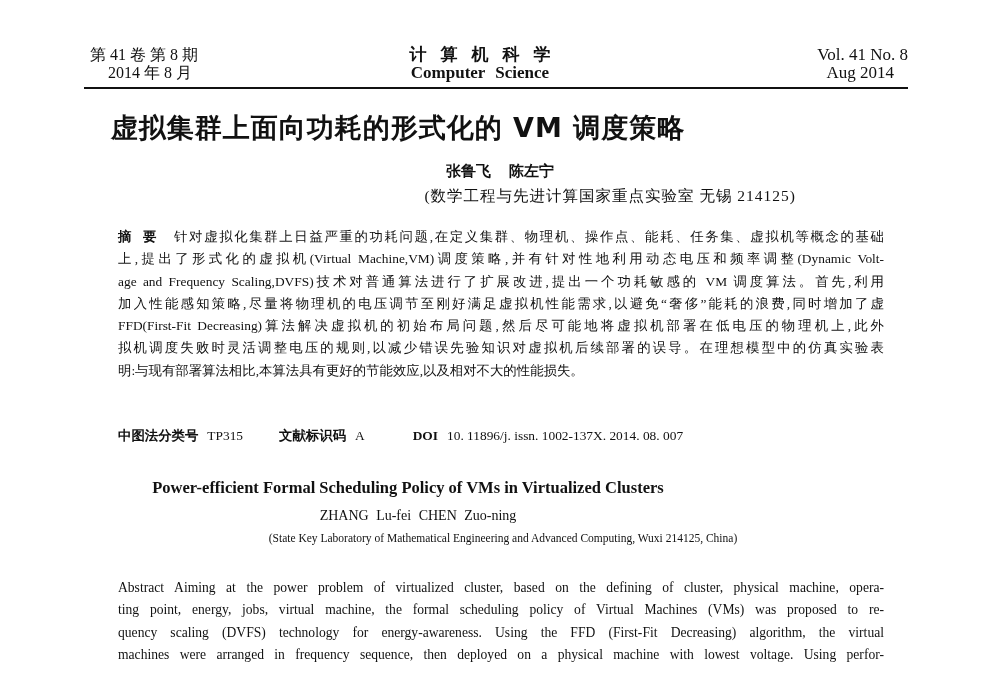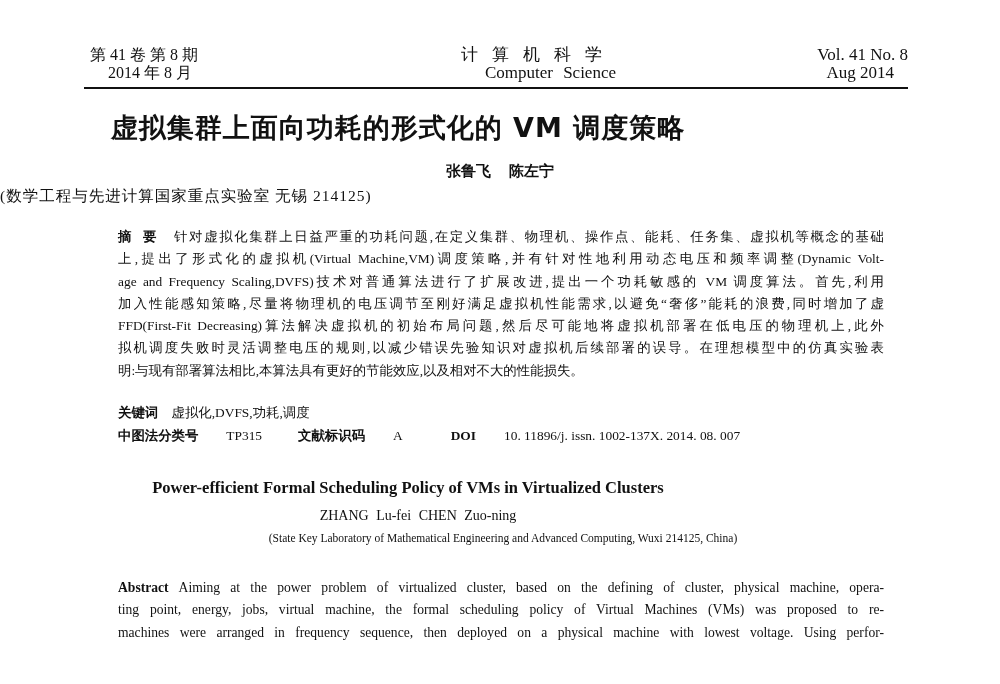--- a/index.html
+++ b/index.html
@@ -5,60 +5,60 @@
   html, body { margin: 0; padding: 0; background: #ffffff; }
   body {
     width: 1000px; height: 684px; overflow: hidden; position: relative;
     font-family: "Liberation Serif", "DejaVu Serif", serif; color: #111;
   }
   .page { position: absolute; left: 0; top: 0; width: 1000px; height: 684px; }
 
   
   .hdr-left { position: absolute; left: 90px; top: 46px; font-size: 16px; line-height: 18px; }
   .hdr-left .l2 { padding-left: 18px; }
-  .hdr-center { position: absolute; left: 376px; width: 240px; top: 46px; text-align: right; line-height: 18px; }
+  .hdr-center { position: absolute; left: 360px; width: 240px; top: 46px; text-align: center; line-height: 18px; font-weight: bold; }
   .hdr-center .cn { font-size: 17px; letter-spacing: 14px; padding-left: 14px; }
   .hdr-center .en { font-size: 17px; word-spacing: 6px; }
   .hdr-right { position: absolute; right: 92px; top: 46px; text-align: right; font-size: 17px; line-height: 18px; }
   .hdr-right .l2 { padding-right: 14px; }
   .hdr-rule { position: absolute; left: 84px; width: 824px; top: 87px; height: 2px; background: #111; }
 
   
   .cn-title { position: absolute; left: 0; width: 796px; top: 110px; text-align: center;
     font-family: "DejaVu Sans", sans-serif; font-weight: bold; font-size: 27px; letter-spacing: 1px; }
   .cn-authors { position: absolute; left: 0; width: 1000px; top: 162px; text-align: center;
     font-family: Liberation Sans, sans-serif; font-weight: bold; font-size: 15px; word-spacing: 14px; }
-  .cn-affil { position: absolute; left: 0; width: 796px; top: 186px; text-align: left;
+  .cn-affil { position: absolute; left: 0; width: 796px; top: 186px; text-align: right;
     font-size: 15.5px; letter-spacing: 1px; }
 
   
   .cn-abstract { position: absolute; left: 118px; width: 766px; top: 226px;
     font-size: 13.4px; line-height: 22.3px; text-align: justify; }
   .cn-abstract .line { display: block; white-space: nowrap; text-align-last: justify; text-align: justify; }
   .cn-abstract .line.last { text-align-last: left; }
   .lbl { font-family: "DejaVu Sans", sans-serif; font-weight: bold; }
   .lbl-abs { letter-spacing: 10px; margin-right: 6px; margin-top: 35px; }
   .meta-row { position: absolute; left: 118px; font-size: 13.4px; white-space: nowrap; }
   .meta-kw { top: 404px; }
   .meta-cls { top: 427px; }
   .meta-cls .gap1 { display: inline-block; width: 36px; }
   .meta-cls .gap2 { display: inline-block; width: 48px; }
-  .meta-cls .val { margin-left: 28px; }
+  .meta-cls .val { margin-left: 9px; }
 
   
   .en-title { position: absolute; left: 0; width: 816px; top: 478px; text-align: center;
     font-weight: bold; font-size: 16.5px; }
   .en-authors { position: absolute; left: 0; width: 836px; top: 508px; text-align: center;
     font-size: 14px; word-spacing: 4px; }
   .en-affil { position: absolute; left: 3px; width: 1000px; top: 532px; text-align: center;
     font-size: 11.5px; }
   .en-abstract { position: absolute; left: 118px; width: 766px; top: 577px;
     font-size: 13.6px; line-height: 22.3px; }
   .en-abstract .line { display: block; white-space: nowrap; text-align: justify; text-align-last: justify; }
-  .en-abstract .lbl-en { font-weight: bold; margin-right: 10px; }
+  .en-abstract .lbl-en { font-weight: normal; margin-right: 10px; }
 </style>
 </head>
 <body>
 
 <div class="page">
 
   <div class="hdr-left">
     <div>第 41 卷   第 8 期</div>
     <div class="l2">2014 年 8 月</div>
   </div>
@@ -79,32 +79,29 @@
   <div class="cn-abstract">
     <span class="line"><span class="lbl lbl-abs">摘要</span><span>针对虚拟化集群上日益严重的功耗问题,在定义集群、物理机、操作点、能耗、任务集、虚拟机等概念的基础</span></span>
     <span class="line">上,提出了形式化的虚拟机(Virtual Machine,VM)调度策略,并有针对性地利用动态电压和频率调整(Dynamic Volt-</span>
     <span class="line">age and Frequency Scaling,DVFS)技术对普通算法进行了扩展改进,提出一个功耗敏感的 VM 调度算法。首先,利用</span>
     <span class="line">加入性能感知策略,尽量将物理机的电压调节至刚好满足虚拟机性能需求,以避免“奢侈”能耗的浪费,同时增加了虚</span>
     <span class="line">FFD(First-Fit Decreasing)算法解决虚拟机的初始布局问题,然后尽可能地将虚拟机部署在低电压的物理机上,此外</span>
     <span class="line">拟机调度失败时灵活调整电压的规则,以减少错误先验知识对虚拟机后续部署的误导。在理想模型中的仿真实验表</span>
     <span class="line last">明:与现有部署算法相比,本算法具有更好的节能效应,以及相对不大的性能损失。</span>
   </div>
 
-  <div class="meta-row meta-kw">
-    <span class="lbl">关键词</span>
-    <span class="val" style="margin-left:10px">虚拟化,DVFS,功耗,调度</span>
-  </div>
 
   <div class="meta-row meta-cls">
     <span class="lbl">中图法分类号</span><span class="val">TP315</span><span class="gap1"></span><span class="lbl">文献标识码</span><span class="val">A</span><span class="gap2"></span><span class="lbl" style="font-family:'Liberation Serif',serif">DOI</span><span class="val">10. 11896/j. issn. 1002-137X. 2014. 08. 007</span>
   </div>
 
   <div class="en-title">Power-efficient Formal Scheduling Policy of VMs in Virtualized Clusters</div>
   <div class="en-authors">ZHANG Lu-fei    CHEN Zuo-ning</div>
   <div class="en-affil">(State Key Laboratory of Mathematical Engineering and Advanced Computing, Wuxi 214125, China)</div>
 
   <div class="en-abstract">
     <span class="line"><span class="lbl-en">Abstract</span><span>Aiming at the power problem of virtualized cluster, based on the defining of cluster, physical machine, opera-</span></span>
     <span class="line">ting point, energy, jobs, virtual machine, the formal scheduling policy of Virtual Machines (VMs) was proposed to re-</span>
+    <span class="line">quency scaling (DVFS) technology for energy-awareness. Using the FFD (First-Fit Decreasing) algorithm, the virtual</span>
     <span class="line">machines were arranged in frequency sequence, then deployed on a physical machine with lowest voltage. Using perfor-</span>
   </div>
 
 </div>
 
 </body></html>

